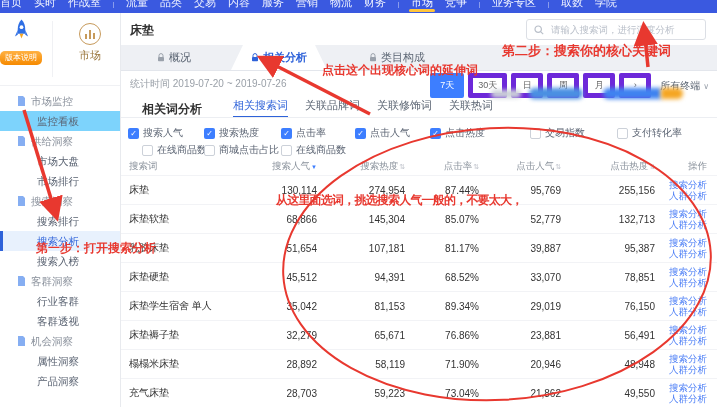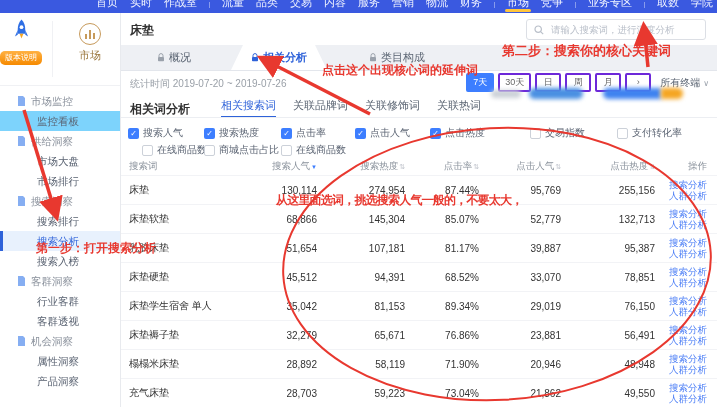--- a/index.html
+++ b/index.html
@@ -1,20 +1,20 @@
 <!DOCTYPE html>
 <html><head>
 <meta charset="utf-8">
 <style>
   html,body{margin:0;padding:0;background:#fff;}
   .screen{position:relative;width:717px;height:407px;overflow:hidden;background:#fff;
           font-family:"Liberation Sans","DejaVu Sans",sans-serif;-webkit-font-smoothing:antialiased;}
   
   .topnav{position:absolute;top:0;left:0;width:717px;height:13px;background:#3a59e0;overflow:hidden;z-index:5;}
-  .navrow{display:flex;gap:12px;padding-left:96px;align-items:flex-start;}
+  .navrow{display:flex;gap:12px;align-items:flex-start;}
   .nav-item{position:relative;color:#f2f5ff;font-size:11px;line-height:15px;margin-top:-5px;white-space:nowrap;cursor:pointer;}
   .nav-item.active::after{content:"";position:absolute;left:-2px;right:-2px;top:14px;height:3px;background:#ffc53d;border-radius:2px;}
   .nav-div{width:1px;height:6px;background:rgba(255,255,255,.4);margin-top:2px;}
   
   .sidebar{position:absolute;top:13px;left:0;width:120px;height:394px;background:#fff;border-right:1px solid #e8eaee;z-index:2;}
   .side-head{position:relative;height:72px;border-bottom:1px solid #f0f1f4;}
   .rocket{position:absolute;left:13px;top:5px;}
   .badge{position:absolute;left:0px;top:38px;background:linear-gradient(#ffb143,#f68a00);color:#fff;font-size:8px;line-height:8px;padding:3px 5px;border-radius:5px;white-space:nowrap;}
   .vdiv{position:absolute;left:52px;top:8px;width:1px;height:56px;background:#f0f1f4;}
   .module{position:absolute;left:62px;top:10px;width:56px;text-align:center;cursor:pointer;}
@@ -33,28 +33,28 @@
   .search-box{position:absolute;right:11px;top:6px;width:180px;height:21px;border:1px solid #dcdfe5;border-radius:3px;display:flex;align-items:center;gap:5px;padding:0 7px;box-sizing:border-box;background:#fff;}
   .search-box input{border:none;outline:none;flex:1;font-size:9.5px;color:#666;background:transparent;font-family:inherit;}
   .search-box input::placeholder{color:#b9bfc9;}
   .tabs-band{position:absolute;left:0;top:32px;width:100%;height:25px;background:#eef0f4;border-bottom:1px solid #e3e6ec;display:flex;align-items:stretch;}
   .tab{display:flex;align-items:center;justify-content:center;gap:4px;font-size:11px;color:#5a6472;padding:0 20px;cursor:pointer;white-space:nowrap;}
   .tab .lk{color:#9aa1ab;display:flex;}
   .tab.active{background:#fff;color:#2e62d9;font-weight:bold;clip-path:polygon(0 100%,12px 0,calc(100% - 12px) 0,100% 100%);}
   .tab.active .lk{color:#2e62d9;}
   .stat-time{position:absolute;left:9px;top:64px;font-size:10px;color:#9aa0a8;}
   .date-controls{position:absolute;right:8px;top:60px;display:flex;gap:4px;align-items:center;}
-  .dbtn{min-width:12px;padding:0 5px;height:15px;line-height:15px;font-size:9px;color:#666;border:2px solid #6d28d9;border-radius:2px;text-align:center;background:#fff;cursor:pointer;}
+  .dbtn{min-width:12px;padding:0 5px;height:15px;line-height:15px;font-size:9px;color:#666;border:5px solid #6d28d9;border-radius:2px;text-align:center;background:#fff;cursor:pointer;}
   .dbtn.active{background:#3d7eff;border-color:#3d7eff;color:#fff;}
   .terminal{font-size:10px;color:#5a6472;margin-left:5px;cursor:pointer;}
   .terminal .car{color:#9aa1ab;font-size:8px;}
   .blur-row{position:absolute;right:34px;top:75px;display:flex;align-items:center;}
   .pill{border-radius:6px;filter:blur(2px);}
   .section-head{position:absolute;left:9px;top:85px;display:flex;align-items:flex-end;}
-  .section-title{font-size:12px;font-weight:bold;color:#333;}
+  .section-title{font-size:12px;font-weight:bold;color:#333;margin-left:12px;}
   .subtabs{display:flex;gap:17px;margin-left:31px;}
   .subtab{font-size:11px;color:#5a6472;padding-bottom:3px;cursor:pointer;}
   .subtab.active{color:#2e62d9;border-bottom:2px solid #2e62d9;}
   .section-rule{position:absolute;left:0;top:104px;width:100%;height:1px;background:#eceef2;}
   .fitem{position:absolute;display:flex;gap:4px;align-items:center;font-size:10px;color:#5a6372;cursor:pointer;white-space:nowrap;}
   .cb{width:11px;height:11px;border-radius:2px;box-sizing:border-box;display:flex;align-items:center;justify-content:center;font-size:8px;color:#fff;}
   .cb.on{background:#3d7eff;}
   .cb.off{background:#fff;border:1px solid #ccd1d9;}
   
   .table{position:absolute;left:0;top:144px;width:100%;}

